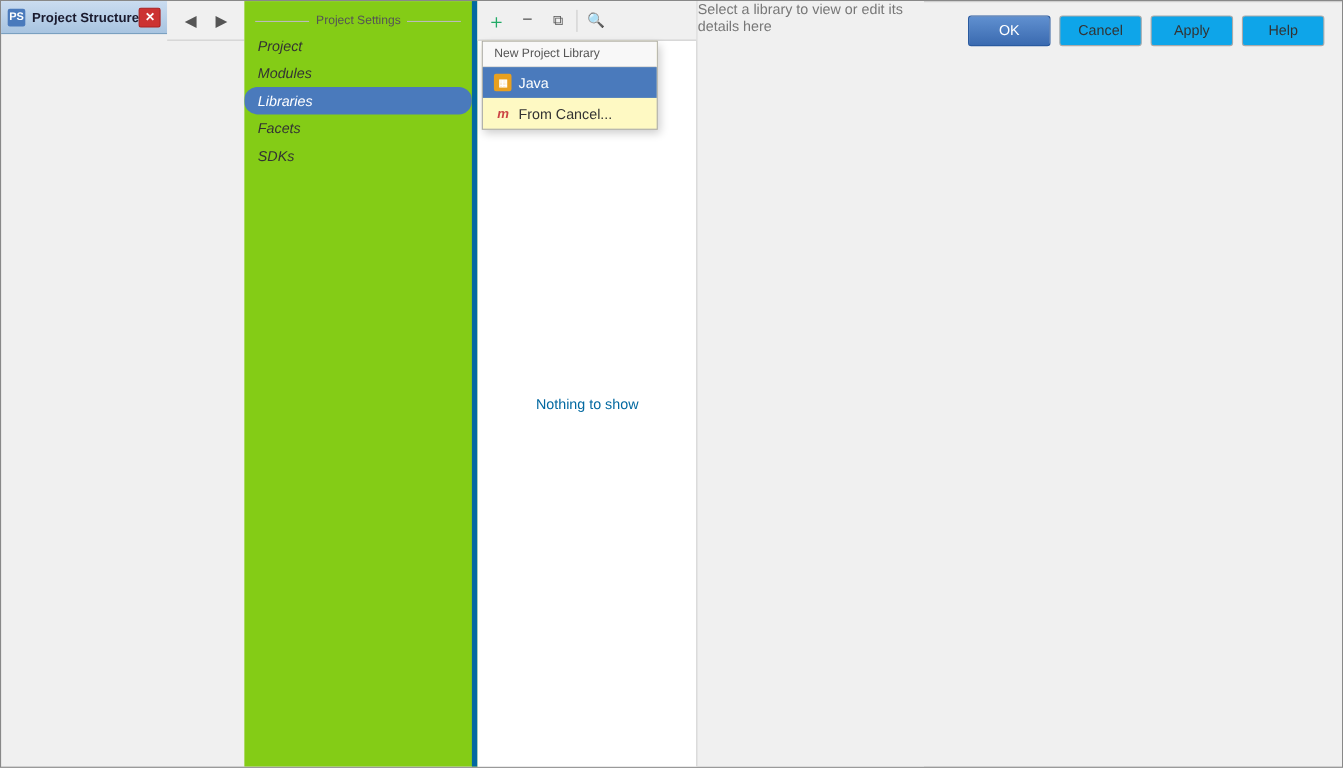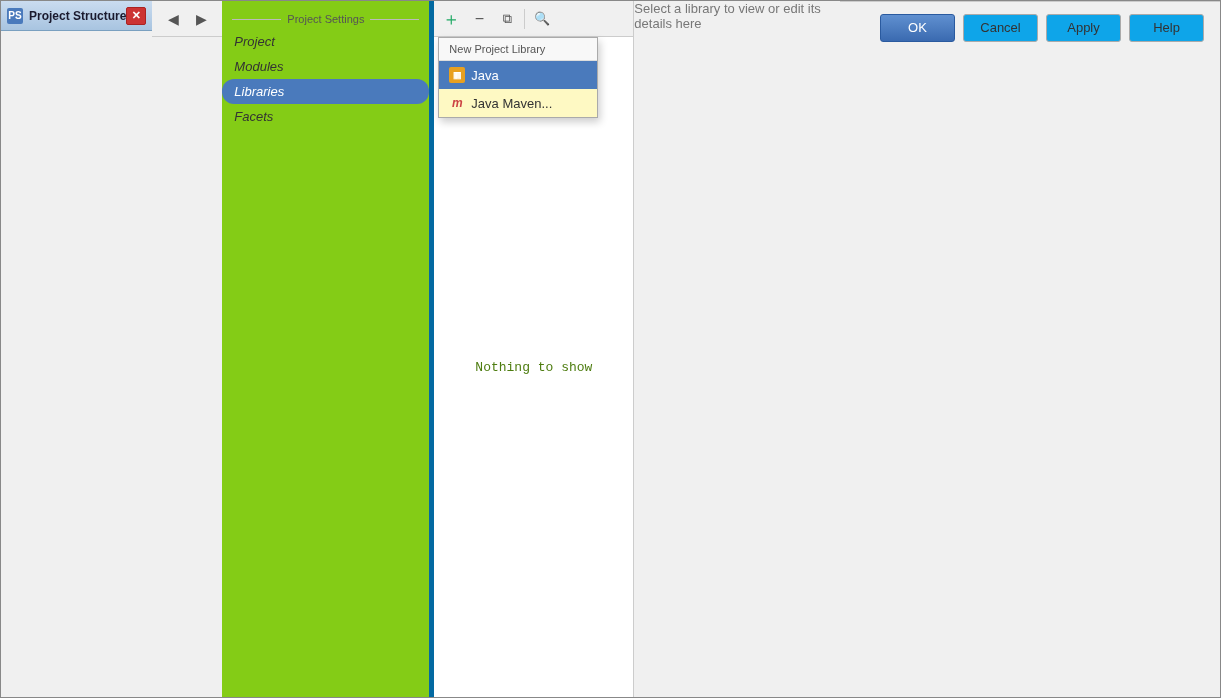--- a/index.html
+++ b/index.html
@@ -163,23 +163,22 @@
       align-items: center;
       padding: 0 4px;
       gap: 2px;
     }
 
     .library-list-content {
       flex: 1;
       display: flex;
       align-items: center;
       justify-content: center;
-      color: #4d7c0f;
+      color: #0369a1;
       font-size: 13px;
-      font-family: Liberation Mono, monospace;
     }
 
     .detail-panel {
       flex: 1;
       background: #f0f0f0;
       display: flex;
       align-items: flex-start;
       justify-content: center;
       color: #777;
       font-size: 13px;
@@ -312,20 +311,23 @@
       <div class="sidebar-item">
         <span>Modules</span>
       </div>
       <div class="sidebar-item active">
         <span>Libraries</span>
       </div>
       <div class="sidebar-item">
         <span>Facets</span>
       </div>
 
+      <div class="sidebar-item">
+        <span>SDKs</span>
+      </div>
     </div>
 
     <div class="content-area">
 
       <div class="library-list-panel">
         <div class="library-list-toolbar">
           <button class="toolbar-btn" style="font-size:18px; color:#2a6;">＋</button>
           <button class="toolbar-btn" style="font-size:16px;">−</button>
           <button class="toolbar-btn" style="font-size:13px;">⧉</button>
           <div class="divider"></div>
@@ -333,21 +335,21 @@
         </div>
 
         <div class="dropdown-menu">
           <div class="dropdown-header">New Project Library</div>
           <div class="dropdown-item selected">
             <div class="java-icon">▦</div>
             <span>Java</span>
           </div>
           <div class="dropdown-item">
             <div class="maven-icon">m</div>
-            <span>Java Maven...</span>
+            <span>From Cancel...</span>
           </div>
         </div>
 
         <div class="library-list-content">
           <span>Nothing to show</span>
         </div>
       </div>
 
       <div class="detail-panel">
         <span>Select a library to view or edit its details here</span>

